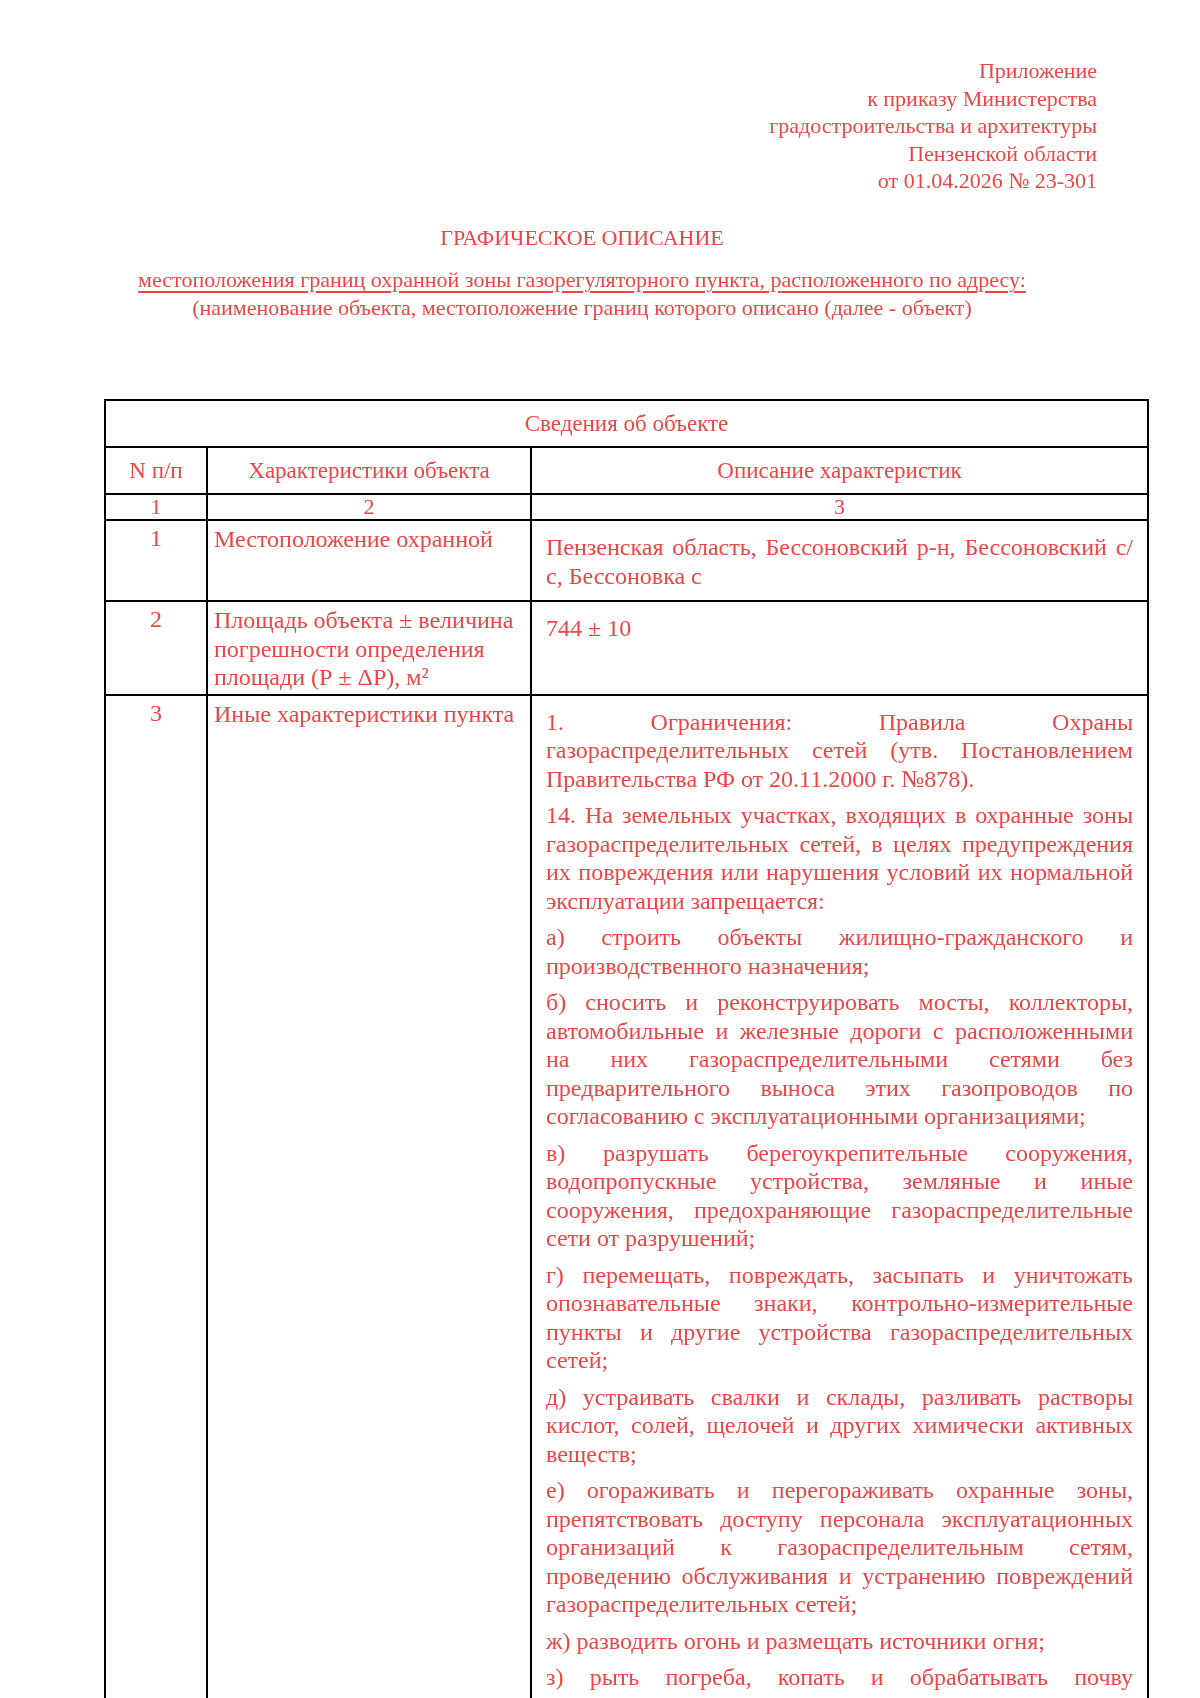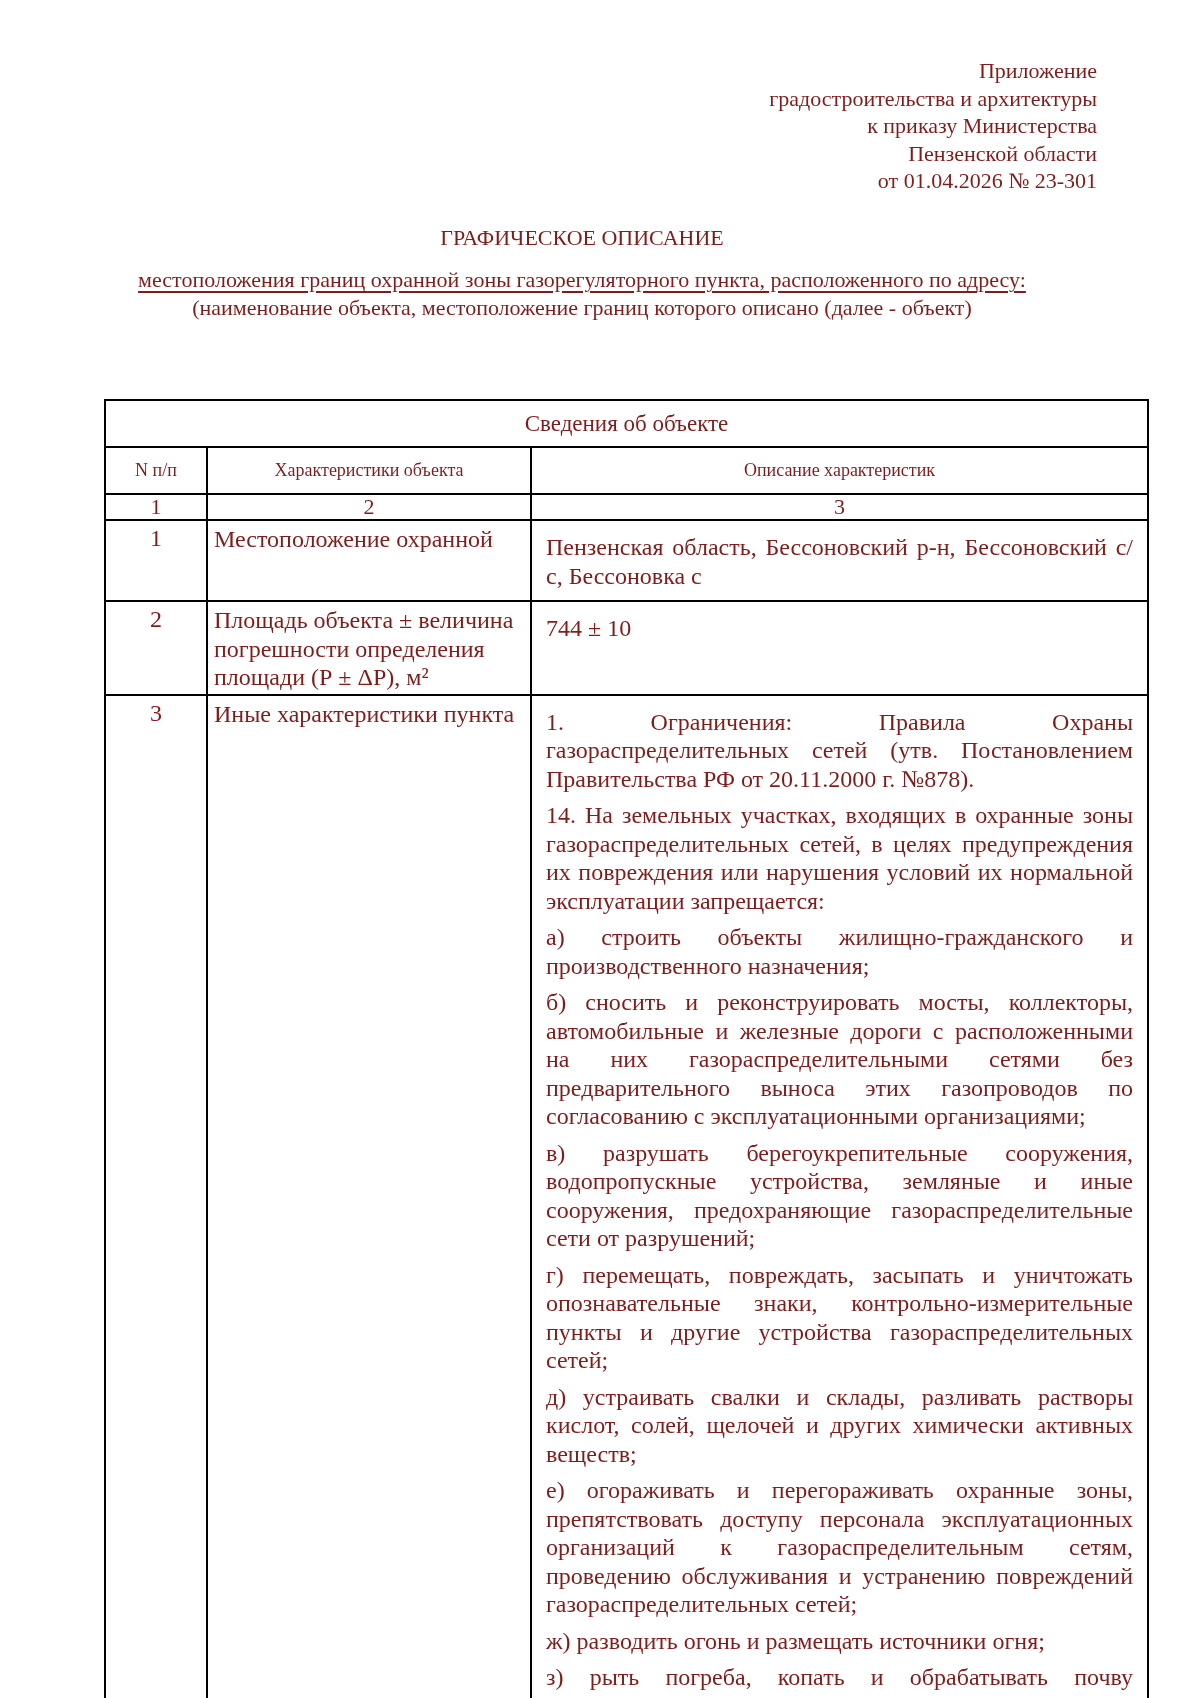--- a/index.html
+++ b/index.html
@@ -1,21 +1,21 @@
 <!DOCTYPE html>
 <html lang="ru"><head>
 <meta charset="utf-8">
 <style>
   html, body { margin: 0; padding: 0; background: #ffffff; }
   .page {
     position: relative;
     width: 1200px;
     height: 1698px;
     background: #ffffff;
-    color: #7f1d1d;
+    color: #ef4444;
     font-family: "Liberation Serif", serif;
     overflow: hidden;
   }
 
   
   .ref-block {
     position: absolute;
     top: 57px;
     right: 103px;
     text-align: right;
@@ -78,21 +78,21 @@
   .caption-row td {
     height: 41px;
     text-align: center;
     vertical-align: middle;
     font-size: 23px;
   }
   .head-row td {
     height: 41px;
     text-align: center;
     vertical-align: middle;
-    font-size: 18px;
+    font-size: 23px;
     margin-left: 32px;
   }
   .num-row td {
     height: 24px;
     padding: 0;
     text-align: center;
     vertical-align: middle;
     font-size: 22px;
     line-height: 24px;
   }
@@ -112,22 +112,22 @@
   .row-2 { height: 92px; }
   .row-3 { height: 924px; }
 </style>
 </head>
 <body>
 
 <div class="page">
 
   <div class="ref-block">
     <div>Приложение</div>
+    <div>к приказу Министерства</div>
     <div>градостроительства и архитектуры</div>
-    <div>к приказу Министерства</div>
     <div>Пензенской области</div>
     <div>от 01.04.2026 № 23-301</div>
   </div>
 
   <div class="doc-title">ГРАФИЧЕСКОЕ ОПИСАНИЕ</div>
 
   <div class="subtitle-block">
     <div><span class="u">местоположения границ охранной зоны газорегуляторного пункта, расположенного по адресу:</span></div>
     <div class="note">(наименование объекта, местоположение границ которого описано (далее - объект)</div>
   </div>

